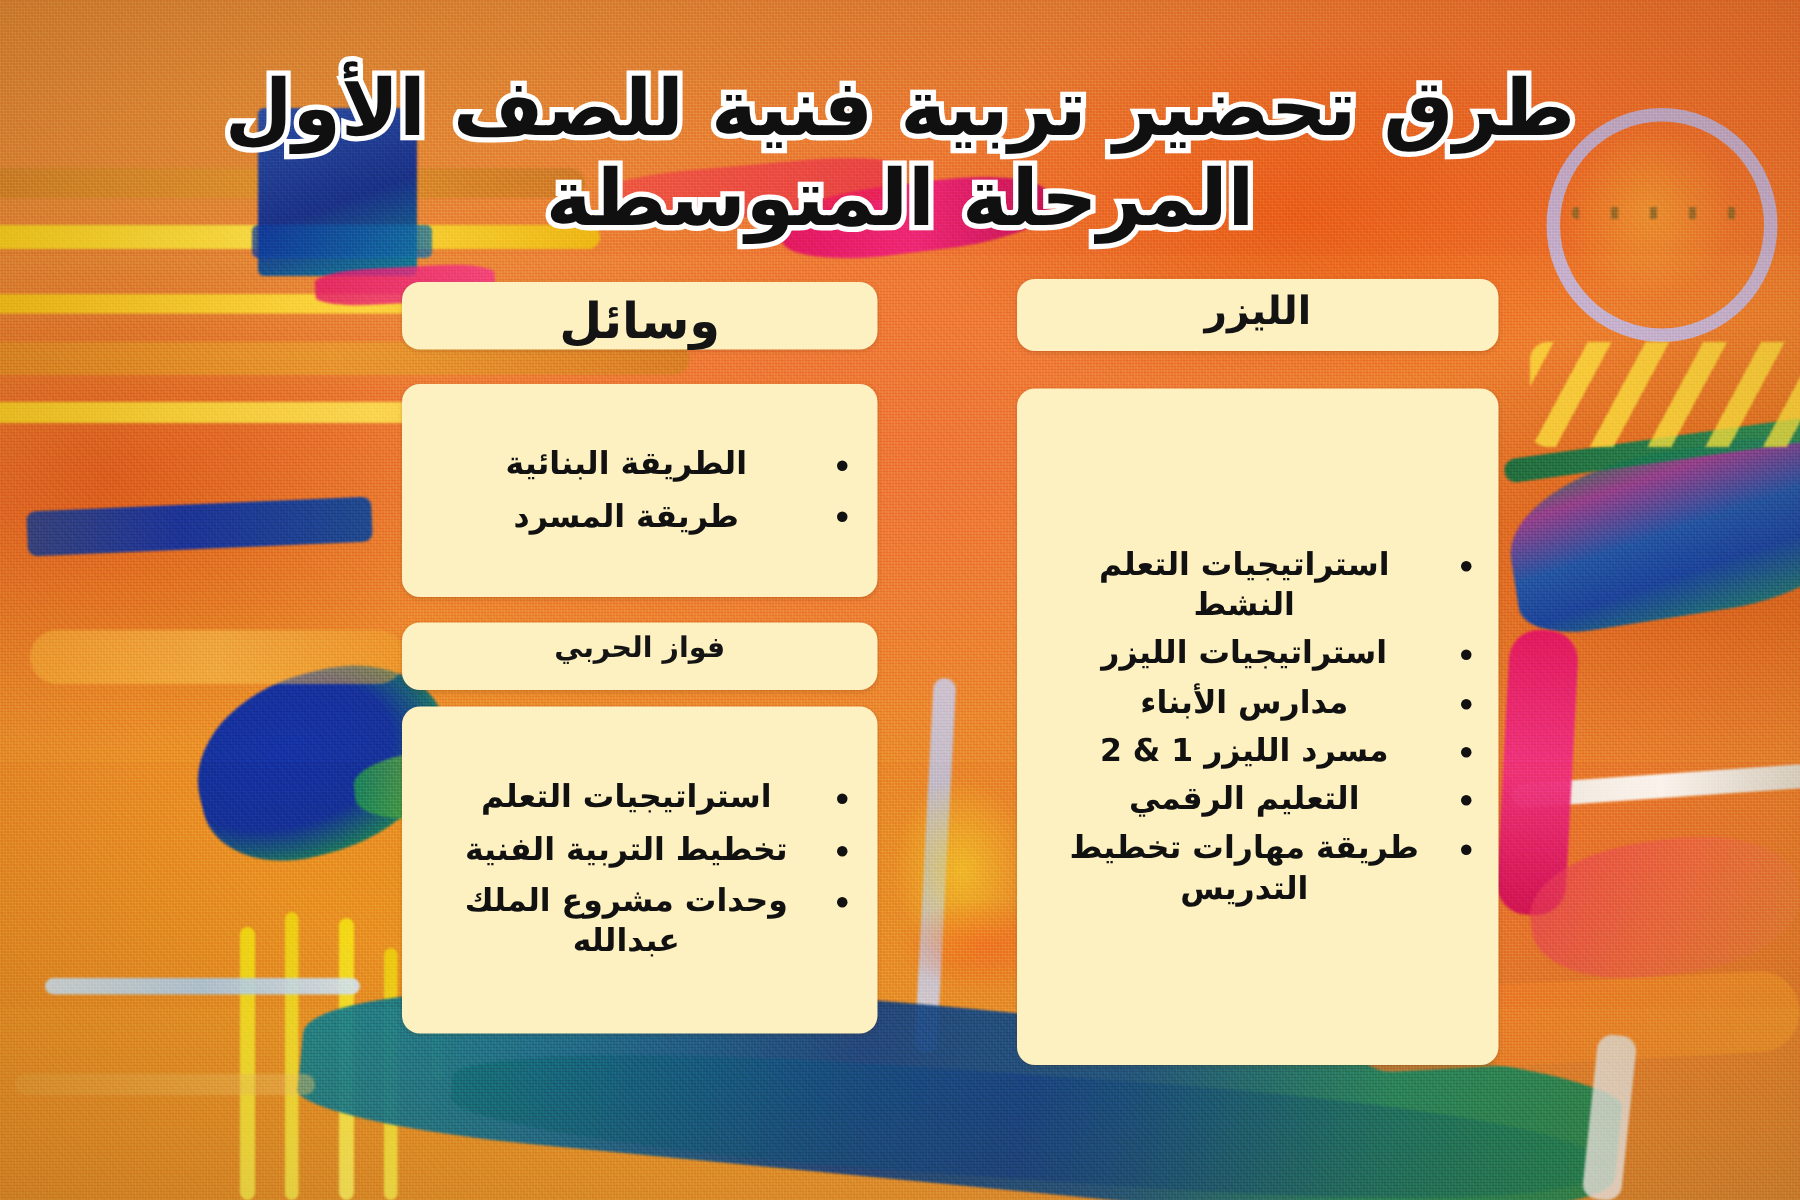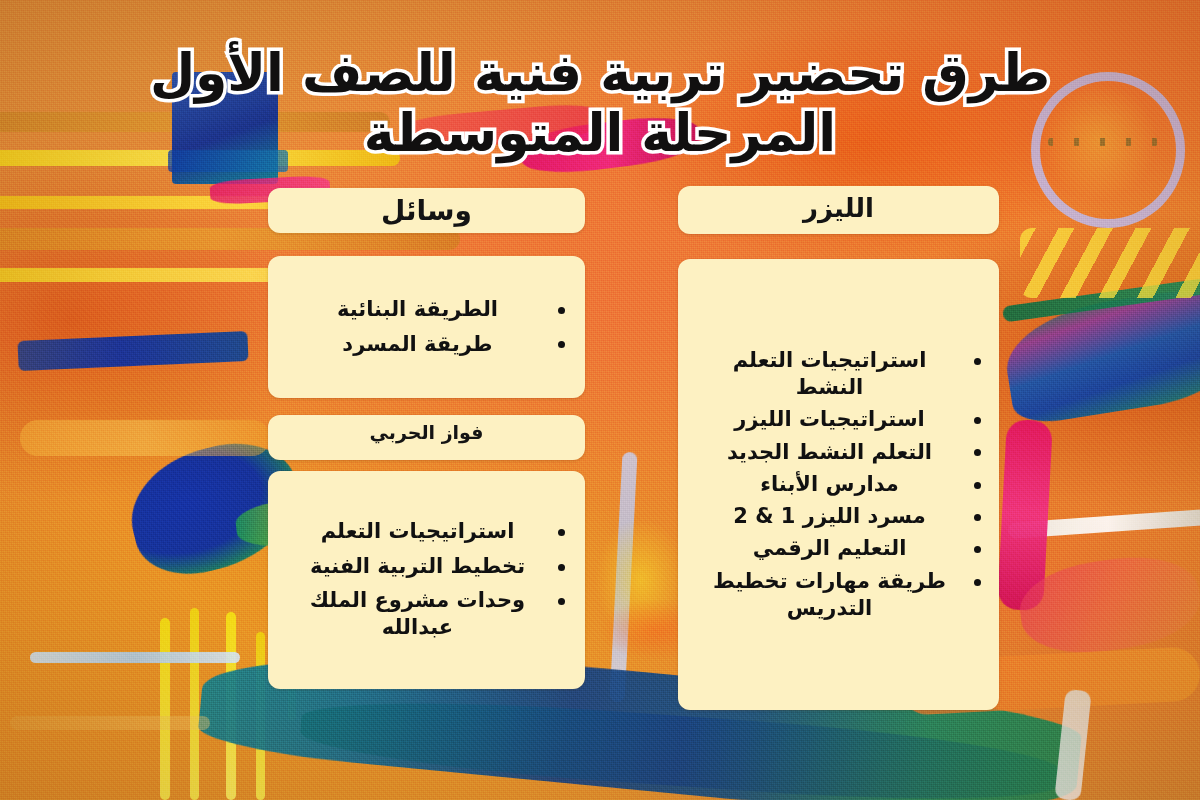--- a/index.html
+++ b/index.html
@@ -132,21 +132,21 @@
   }
 
   
   #col-laser { left:678px; top:186px; width:321px; }
   #col-laser .card-head { height:48px; font-size:26px; padding-top:7px; }
   #col-laser .card-body { margin-top:25px; height:451px; padding: 12px 10px; }
   #col-laser .card-body li { font-size:21px; margin: 5px 0; }
 
   
   #col-wasael { left:268px; top:188px; width:317px; }
-  #col-wasael .card-head { height:45px; font-size:28px; padding-top:6px; }
+  #col-wasael .card-head { height:45px; font-size:33px; padding-top:6px; }
   #col-wasael .card-body { margin-top:23px; height:142px; padding: 10px 12px; }
   #col-wasael .card-body li { font-size:21px; margin: 7px 0; }
 
   
   #col-fawaz { left:268px; top:415px; width:317px; }
   #col-fawaz .card-head { height:45px; font-size:19px; padding-top:6px; }
   #col-fawaz .card-body { margin-top:11px; height:218px; padding: 10px 12px; }
   #col-fawaz .card-body li { font-size:21px; margin: 7px 0; }
 </style>
 </head>
@@ -216,21 +216,20 @@
   <div class="title-wrap">
     <h1 class="title">طرق تحضير تربية فنية للصف الأول المرحلة المتوسطة</h1>
   </div>
 
   <div class="col" id="col-laser">
     <div class="card-head">الليزر</div>
     <div class="card-body">
       <ul>
         <li><span class="dot"></span><span>استراتيجيات التعلم النشط</span></li>
         <li><span class="dot"></span><span>استراتيجيات الليزر</span></li>
-        <li><span class="dot"></span><span>التعلم النشط الجديد</span></li>
         <li><span class="dot"></span><span>مدارس الأبناء</span></li>
         <li><span class="dot"></span><span>مسرد الليزر 1 &amp; 2</span></li>
         <li><span class="dot"></span><span>التعليم الرقمي</span></li>
         <li><span class="dot"></span><span>طريقة مهارات تخطيط التدريس</span></li>
       </ul>
     </div>
   </div>
 
   <div class="col" id="col-wasael">
     <div class="card-head">وسائل</div>

